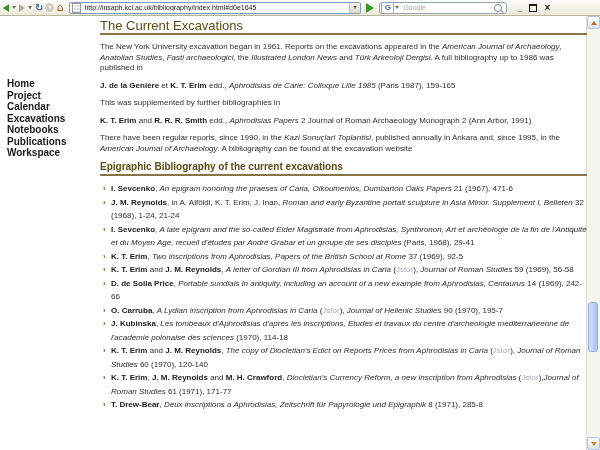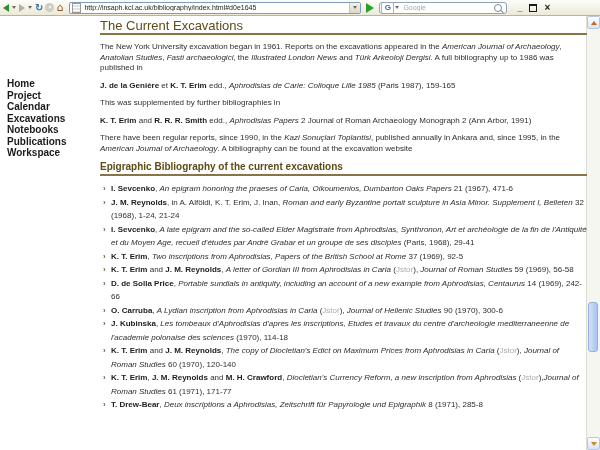--- a/index.html
+++ b/index.html
@@ -182,29 +182,29 @@
     <li>
         <span class="bullet">›</span>
         <span class="li-text"><span class="seg-b">K. T. Erim</span><span> and </span><span class="seg-b">J. M. Reynolds</span><span>, </span><span class="seg-i">A letter of Gordian III from Aphrodisias in Caria</span><span> (</span><span class="seg-link">Jstor</span><span>), </span><span class="seg-i">Journal of Roman Studies</span><span> 59 (1969), 56-58</span></span>
       </li>
     <li>
         <span class="bullet">›</span>
         <span class="li-text"><span class="seg-b">D. de Solla Price</span><span>, </span><span class="seg-i">Portable sundials in antiquity, including an account of a new example from Aphrodisias, Centaurus</span><span> 14 (1969), 242-66</span></span>
       </li>
     <li>
         <span class="bullet">›</span>
-        <span class="li-text"><span class="seg-b">O. Carruba</span><span>, </span><span class="seg-i">A Lydian inscription from Aphrodisias in Caria</span><span> (</span><span class="seg-link">Jstor</span><span>), </span><span class="seg-i">Journal of Hellenic Studies</span><span> 90 (1970), 300-6</span></span>
+        <span class="li-text"><span class="seg-b">O. Carruba</span><span>, </span><span class="seg-i">A Lydian inscription from Aphrodisias in Caria</span><span> (</span><span class="seg-link">Jstor</span><span>), </span><span class="seg-i">Journal of Hellenic Studies</span><span> 90 (1970), 195-7</span></span>
       </li>
     <li>
         <span class="bullet">›</span>
         <span class="li-text"><span class="seg-b">J. Kubinska</span><span>, </span><span class="seg-i">Les tombeaux d'Aphrodisias d'apres les inscriptions, Etudes et travaux du centre d'archeologie mediterraneenne de l'academie polonaise des sciences</span><span> (1970), 114-18</span></span>
       </li>
     <li>
         <span class="bullet">›</span>
-        <span class="li-text"><span class="seg-b">K. T. Erim</span><span> and </span><span class="seg-b">J. M. Reynolds</span><span>, </span><span class="seg-i">The copy of Diocletian's Edict on Maximum Prices from Aphrodisias in Caria</span><span> (</span><span class="seg-link">Jstor</span><span>), </span><span class="seg-i">Journal of Roman Studies</span><span> 60 (1970), 120-140</span></span>
+        <span class="li-text"><span class="seg-b">K. T. Erim</span><span> and </span><span class="seg-b">J. M. Reynolds</span><span>, </span><span class="seg-i">The copy of Diocletian's Edict on Reports Prices from Aphrodisias in Caria</span><span> (</span><span class="seg-link">Jstor</span><span>), </span><span class="seg-i">Journal of Roman Studies</span><span> 60 (1970), 120-140</span></span>
       </li>
     <li>
         <span class="bullet">›</span>
         <span class="li-text"><span class="seg-b">K. T. Erim</span><span>, </span><span class="seg-b">J. M. Reynolds</span><span> and </span><span class="seg-b">M. H. Crawford</span><span>, </span><span class="seg-i">Diocletian's Currency Reform, a new inscription from Aphrodisias</span><span> (</span><span class="seg-link">Jstor</span><span>),</span><span class="seg-i">Journal of Roman Studies</span><span> 61 (1971), 171-77</span></span>
       </li>
     <li>
         <span class="bullet">›</span>
         <span class="li-text"><span class="seg-b">T. Drew-Bear</span><span>, </span><span class="seg-i">Deux inscriptions a Aphrodisias, Zeitschrift für Papyrologie und Epigraphik</span><span> 8 (1971), 285-8</span></span>
       </li>
 

